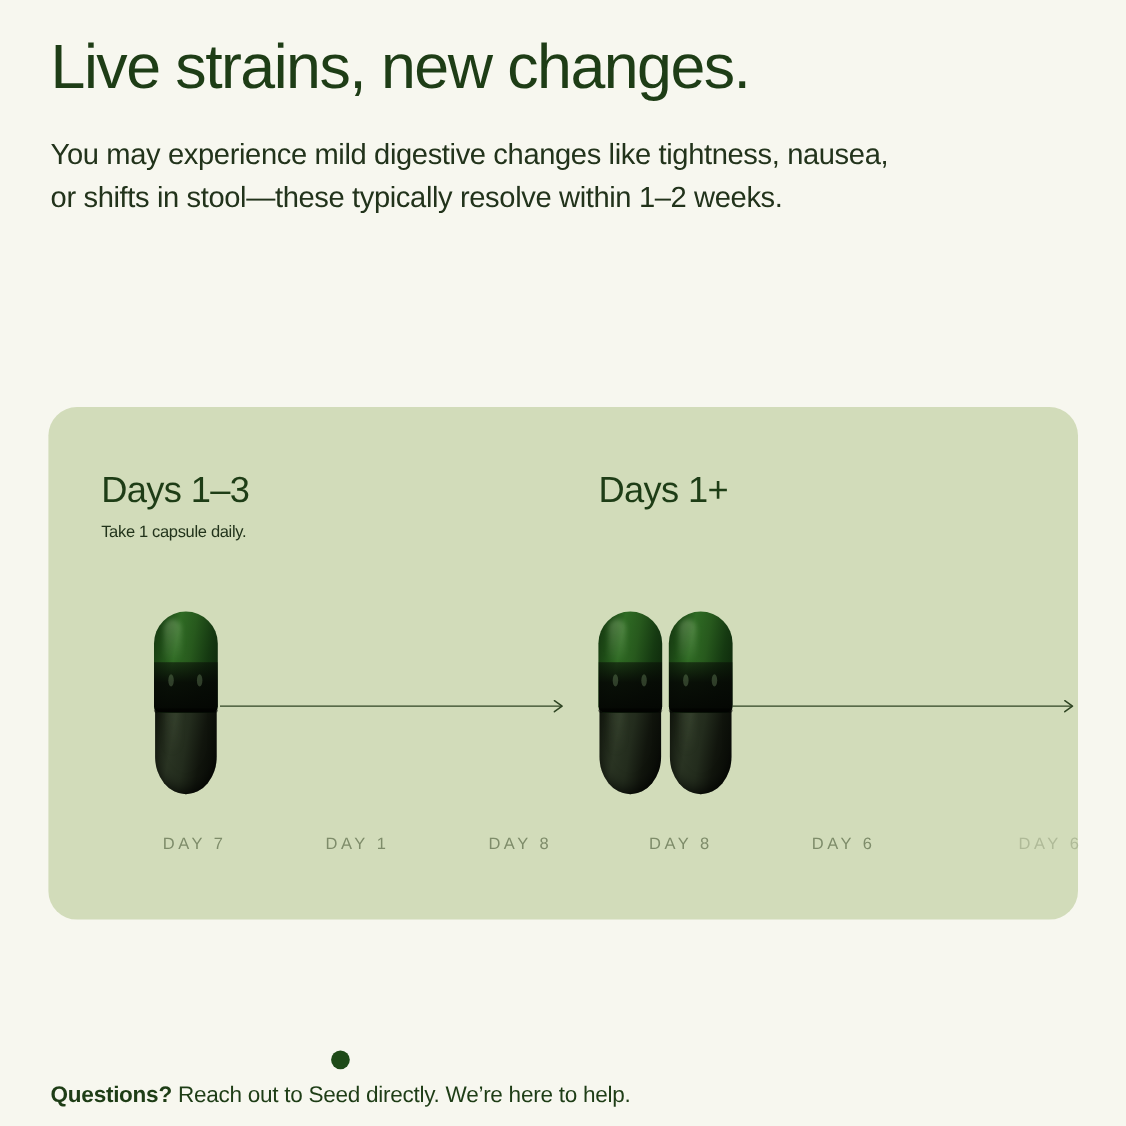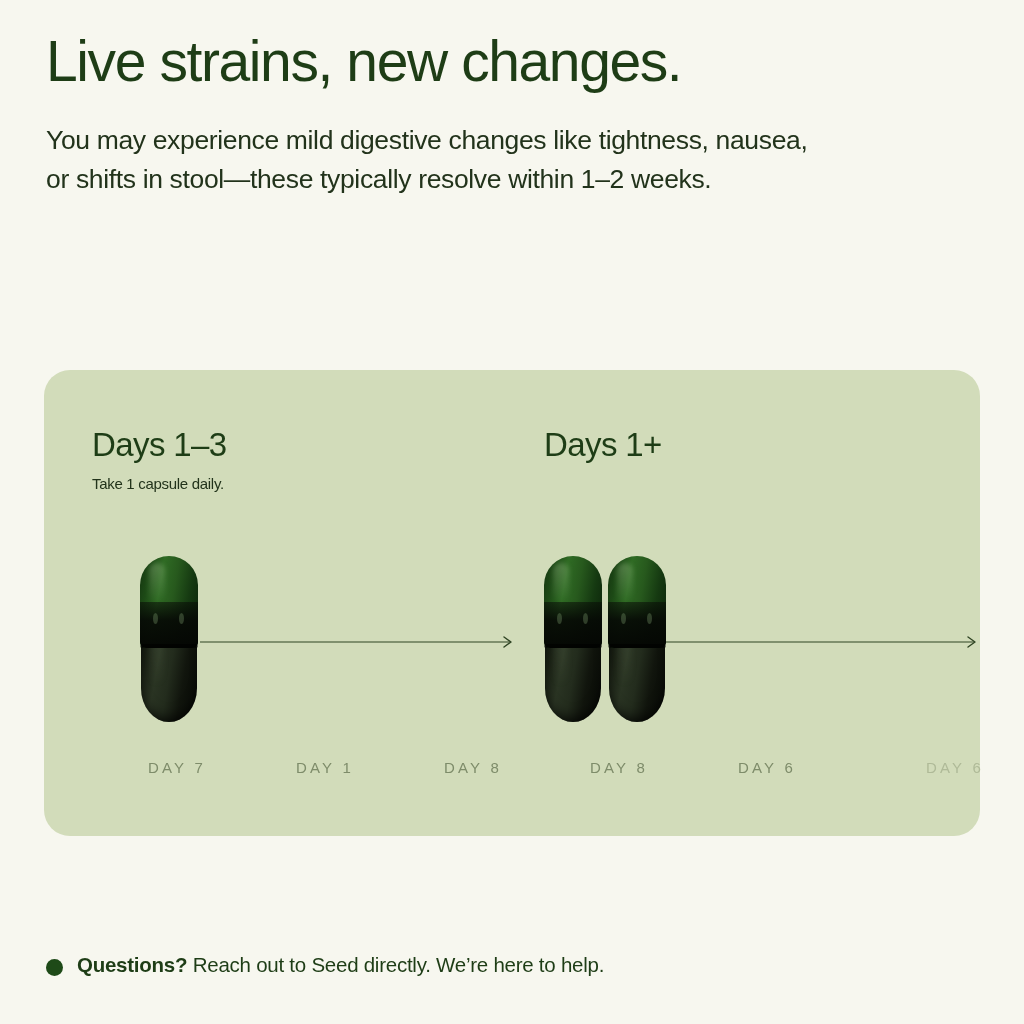--- a/index.html
+++ b/index.html
@@ -243,22 +243,23 @@
     white-space: nowrap;
   }
   .day-label.faded { color: #AFBA98; }
 
   
   .footer {
     position: absolute;
     left: 46px;
     top: 955px;
     display: flex;
-    align-items: flex-end;
+    align-items: center;
     gap: 14px;
+    flex-direction: column;
   }
   .footer-dot {
     width: 17px;
     height: 17px;
     border-radius: 50%;
     background: #1E4A18;
     flex: 0 0 auto;
   }
   .footer-text {
     font-size: 20.5px;

